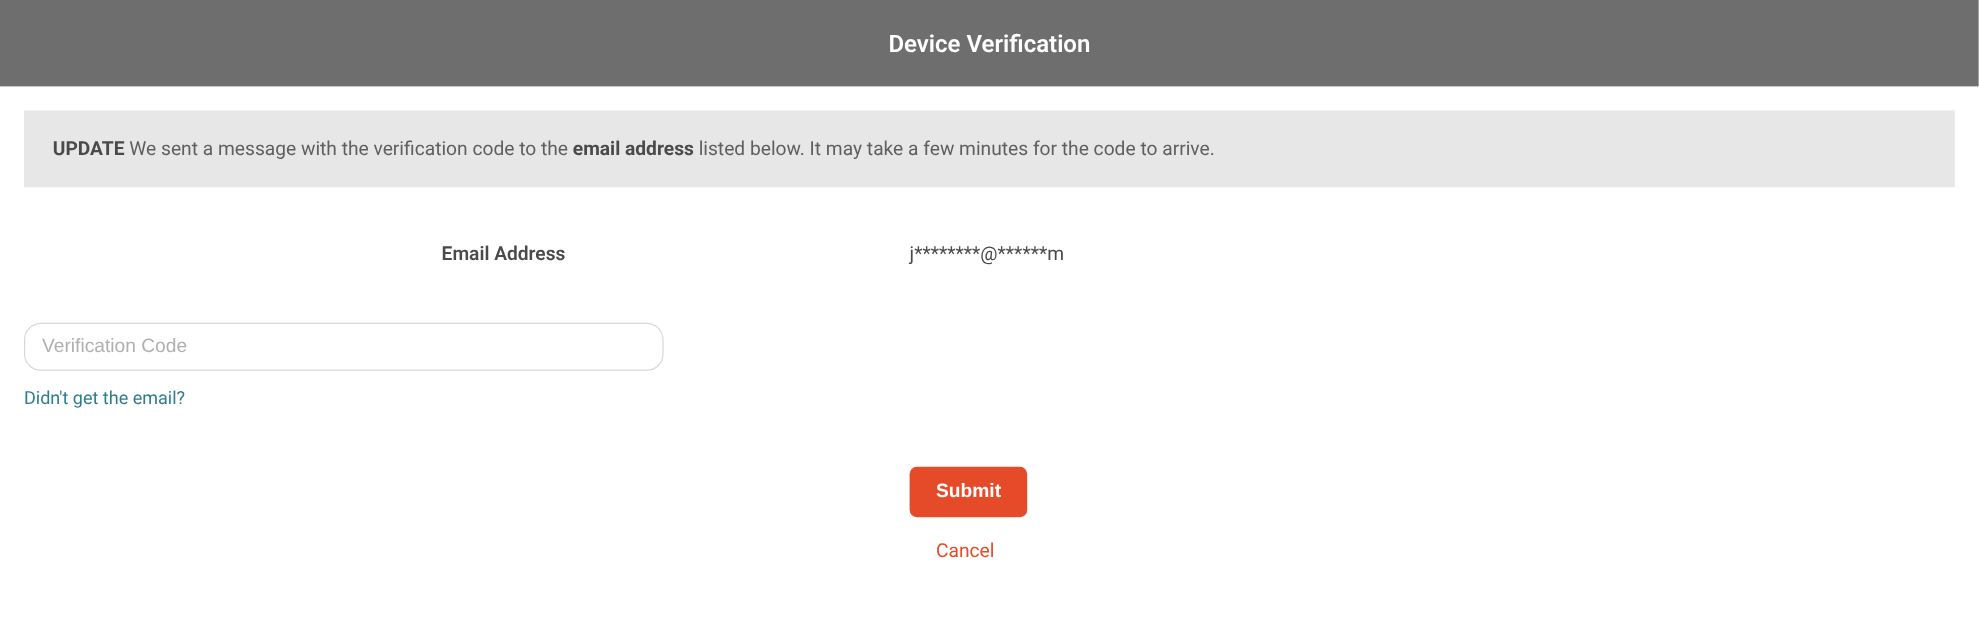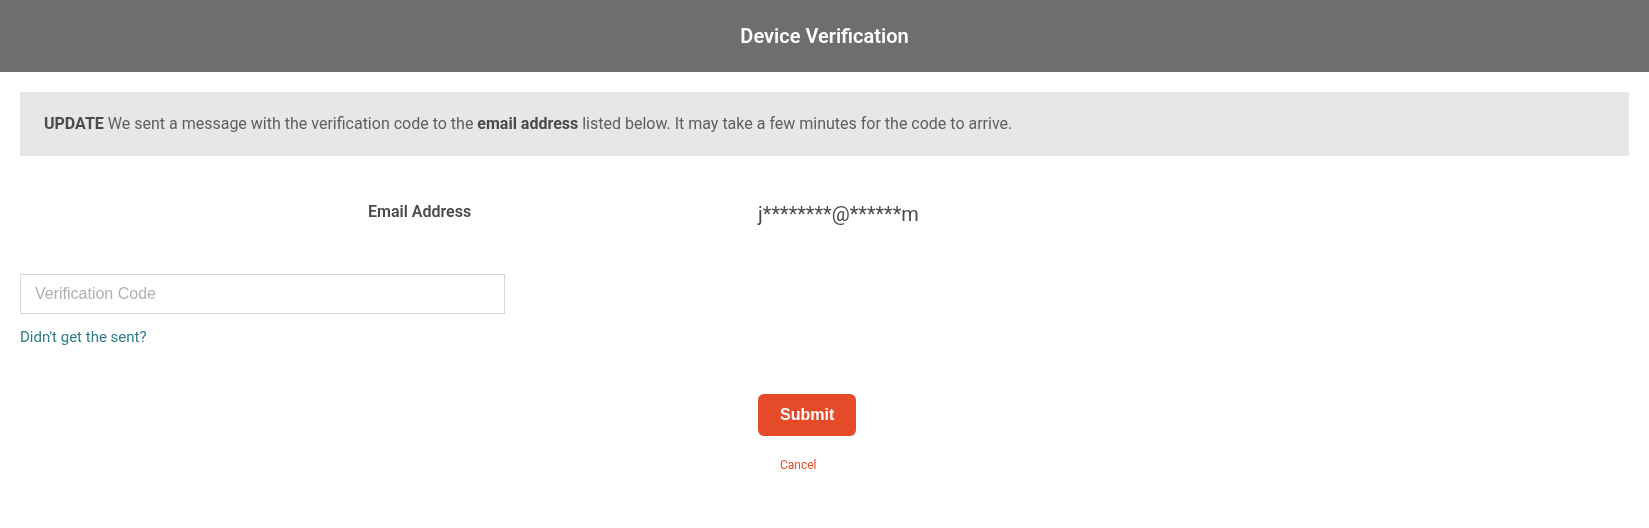--- a/index.html
+++ b/index.html
@@ -50,31 +50,31 @@
       font-weight: 600;
       color: #4a4a4a;
       font-size: 16px;
       padding-top: 6px;
       flex-shrink: 0;
     }
     .form-value-col {
       flex: 1;
       padding-top: 6px;
       color: #4a4a4a;
-      font-size: 20px;
+      font-size: 16px;
     }
     .form-input-col {
       flex: 1;
     }
     .text-input {
-      width: 485px;
+      width: 533px;
       max-width: 100%;
       padding: 10px 14px;
       border: 1px solid #d8d8d8;
-      border-radius: 0;
+      border-radius: 14px;
       font-size: 16px;
       color: #333;
       outline: none;
     }
     .text-input::placeholder {
       color: #b0b0b0;
     }
     .help-link {
       display: inline-block;
       margin-top: 14px;
@@ -98,21 +98,21 @@
       font-size: 16px;
       font-weight: 700;
       cursor: pointer;
     }
     .cancel-row {
       padding-left: 760px;
       margin-top: 18px;
     }
     .cancel-link {
       color: #e64b29;
-      font-size: 12px;
+      font-size: 16px;
       text-decoration: none;
       cursor: pointer;
       margin-top: 32px;
     }
   </style>
 </head>
 <body>
 
 <div class="header-bar">
   <div class="header-title">Device Verification</div>
@@ -128,21 +128,21 @@
 
     <div class="form-row">
       <div class="form-label-wide">Email Address</div>
       <div class="form-value-col">j********@******m</div>
     </div>
 
     <div class="form-row">
       <div class="form-input-col">
         <input type="text" class="text-input" placeholder="Verification Code" style="">
         <div>
-          <a class="help-link">Didn't get the sent?</a>
+          <a class="help-link">Didn't get the email?</a>
         </div>
       </div>
     </div>
 
     <div class="actions-row">
       <button class="submit-btn">Submit</button>
     </div>
 
     <div class="cancel-row">
       <a class="cancel-link">Cancel</a>

